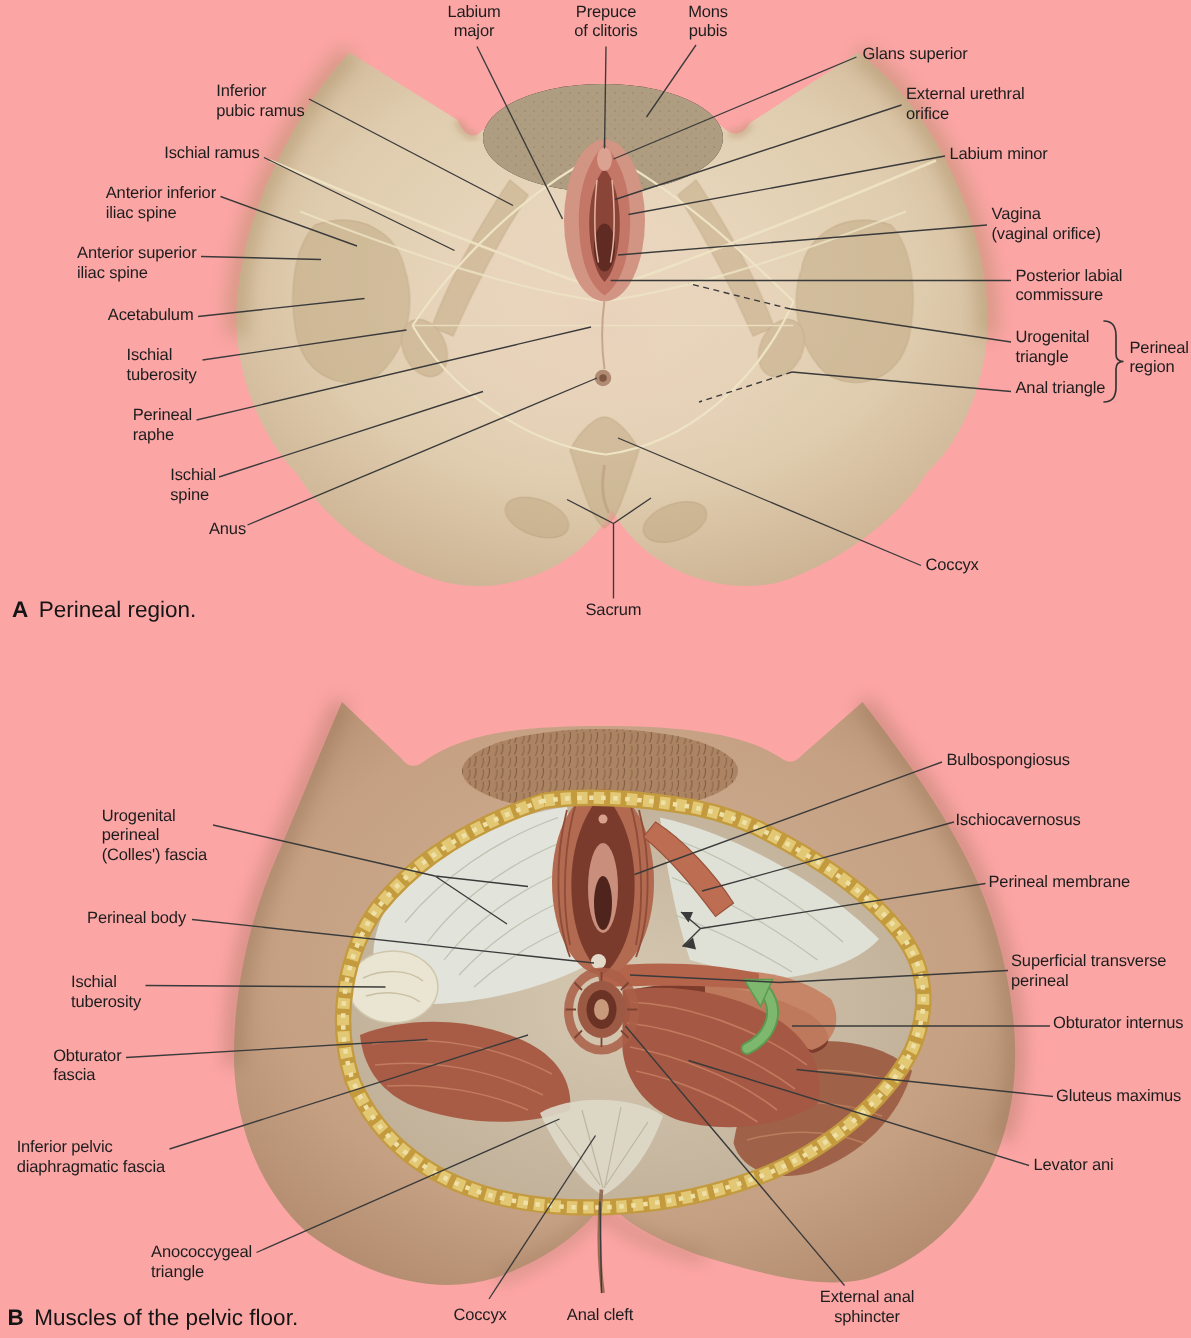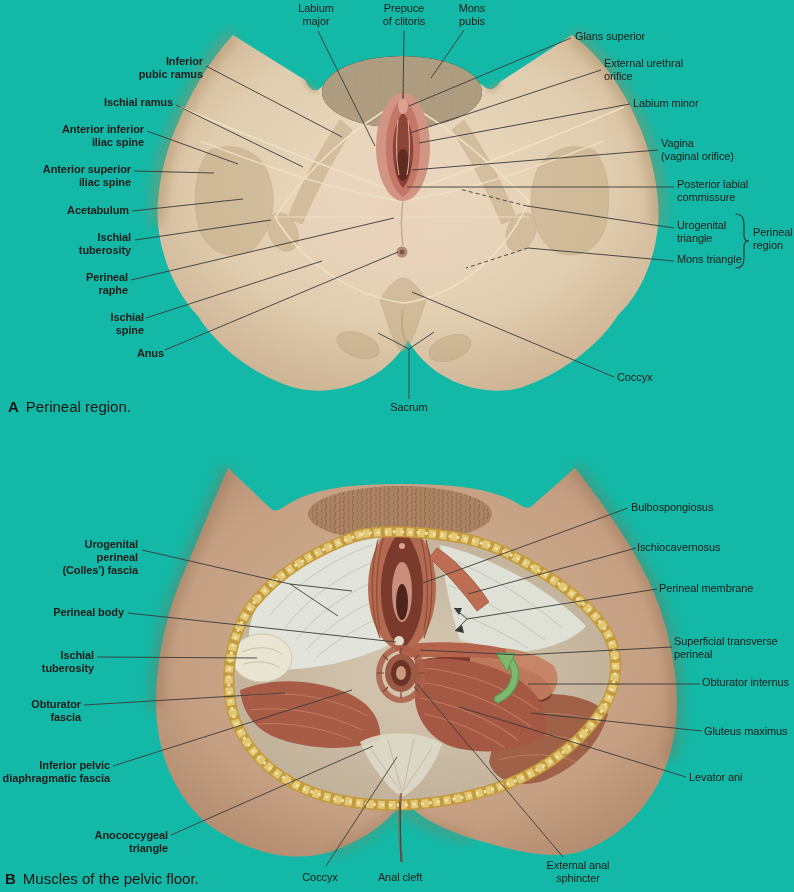--- a/index.html
+++ b/index.html
@@ -1,22 +1,22 @@
 <!DOCTYPE html>
 <html><head>
 <meta charset="utf-8">
 <style>
   html,body{margin:0;padding:0;background:#ffffff;}
-  .canvas{position:relative;width:794px;height:892px;background:#14b8a6;overflow:hidden;
+  .canvas{position:relative;width:794px;height:892px;background:#fca5a5;overflow:hidden;
           font-family:"Liberation Sans",sans-serif;}
   .art{position:absolute;left:0;top:0;}
   .lbl{position:absolute;font-size:11px;line-height:13px;color:#1d1d1d;
        white-space:pre-line;letter-spacing:-0.1px;}
   .lbl.la{text-align:left;}
-  .lbl.ra{text-align:right;font-weight:bold;}
+  .lbl.ra{}
   .lbl.ca{text-align:center;transform:translateX(-50%);}
   .cap{position:absolute;font-size:15px;color:#151515;white-space:nowrap;}
   .cap b{font-weight:bold;margin-right:7px;}
 </style>
 </head>
 <body>
 
 <div class="canvas">
 
 <svg class="art" width="794" height="892" viewBox="0 0 794 892">
@@ -261,21 +261,21 @@
 <div class="lbl la" style="left:575px;top:30px">Glans superior</div>
 <div class="lbl la" style="left:604px;top:57px">External urethral
 orifice</div>
 <div class="lbl la" style="left:633px;top:97px">Labium minor</div>
 <div class="lbl la" style="left:661px;top:137px">Vagina
 (vaginal orifice)</div>
 <div class="lbl la" style="left:677px;top:178px">Posterior labial
 commissure</div>
 <div class="lbl la" style="left:677px;top:219px">Urogenital
 triangle</div>
-<div class="lbl la" style="left:677px;top:253px">Mons triangle</div>
+<div class="lbl la" style="left:677px;top:253px">Anal triangle</div>
 <div class="lbl la" style="left:753px;top:226px">Perineal
 region</div>
 <div class="lbl la" style="left:617px;top:371px">Coccyx</div>
 <div class="lbl ca" style="left:409px;top:401px">Sacrum</div>
 <div class="lbl ra" style="right:591px;top:55px">Inferior
 pubic ramus</div>
 <div class="lbl ra" style="right:621px;top:96px">Ischial ramus</div>
 <div class="lbl ra" style="right:650px;top:123px">Anterior inferior
 iliac spine</div>
 <div class="lbl ra" style="right:663px;top:163px">Anterior superior

